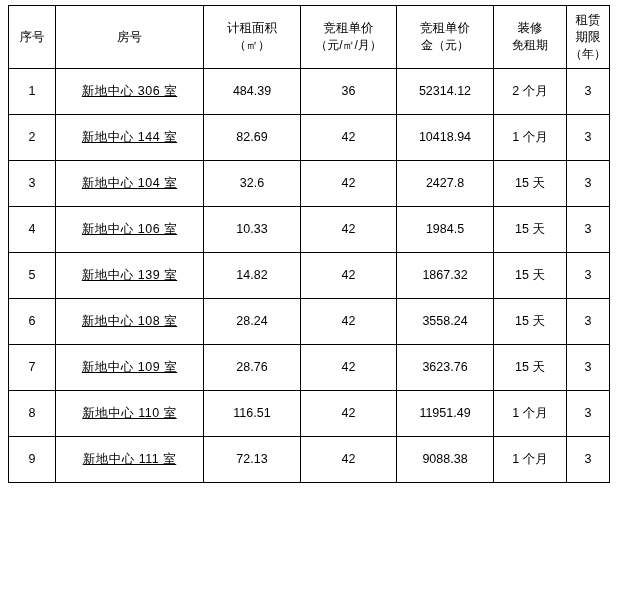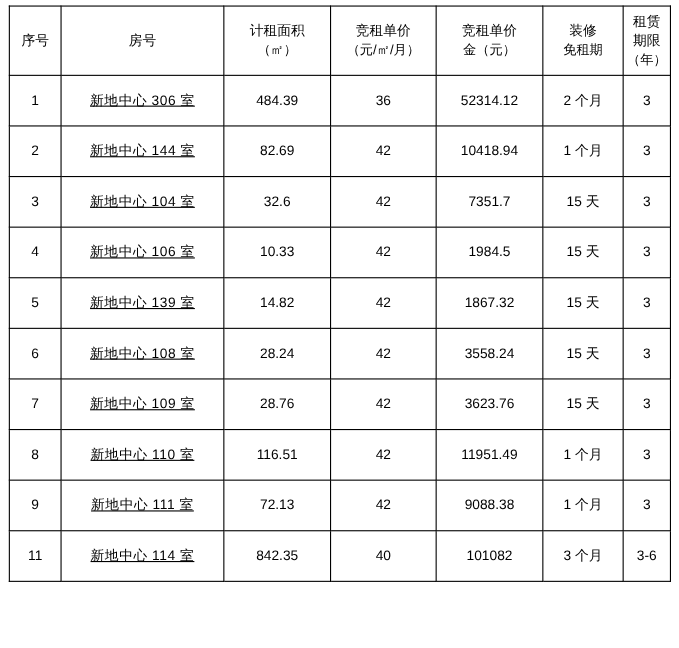--- a/index.html
+++ b/index.html
@@ -123,21 +123,21 @@
         <td>42</td>
         <td>10418.94</td>
         <td>1 个月</td>
         <td>3</td>
       </tr>
       <tr>
         <td>3</td>
         <td class="room-cell">新地中心 104 室</td>
         <td>32.6</td>
         <td>42</td>
-        <td>7351.7</td>
+        <td>2427.8</td>
         <td>15 天</td>
         <td>3</td>
       </tr>
       <tr>
         <td>4</td>
         <td class="room-cell">新地中心 106 室</td>
         <td>10.33</td>
         <td>42</td>
         <td>1984.5</td>
         <td>15 天</td>
@@ -181,24 +181,15 @@
       </tr>
       <tr>
         <td>9</td>
         <td class="room-cell">新地中心 111 室</td>
         <td>72.13</td>
         <td>42</td>
         <td>9088.38</td>
         <td>1 个月</td>
         <td>3</td>
       </tr>
-      <tr>
-        <td>11</td>
-        <td class="room-cell">新地中心 114 室</td>
-        <td>842.35</td>
-        <td>40</td>
-        <td>101082</td>
-        <td>3 个月</td>
-        <td>3-6</td>
-      </tr>
     </tbody>
   </table>
 </div>
 
 </body></html>

